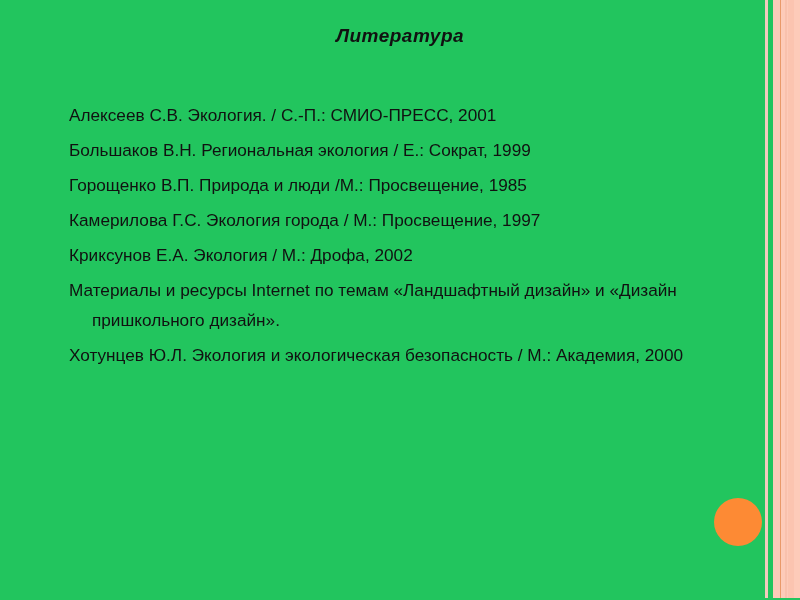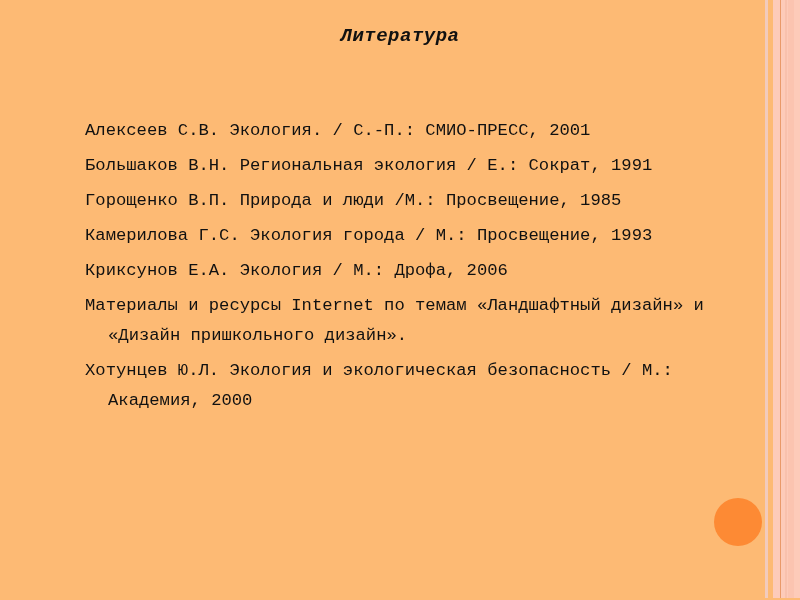--- a/index.html
+++ b/index.html
@@ -7,41 +7,41 @@
       padding: 0;
       width: 800px;
       height: 600px;
       overflow: hidden;
       background: #ffffff;
     }
     .slide {
       position: relative;
       width: 800px;
       height: 600px;
-      background: #fdba74;
-      font-family: Liberation Mono, monospace;
+      background: #22c55e;
+      font-family: Liberation Sans, sans-serif;
       color: #111111;
     }
     .title {
       position: absolute;
       left: 0;
       width: 800px;
       top: 25px;
       text-align: center;
       font-size: 19px;
       font-weight: bold;
       font-style: italic;
       letter-spacing: 0.5px;
     }
     .refs {
       position: absolute;
       left: 69px;
       top: 100px;
       width: 650px;
-      margin: 16px;
+      margin: 0;
       padding: 0;
       list-style: none;
       font-size: 17.2px;
       line-height: 30px;
     }
     .refs li {
       padding-left: 23px;
       text-indent: -23px;
       margin-bottom: 5px;
     }
@@ -66,24 +66,24 @@
     }
   </style>
 </head>
 <body>
 
 <div class="slide">
   <div class="title">Литература</div>
 
   <ul class="refs">
     <li>Алексеев С.В. Экология. / С.-П.: СМИО-ПРЕСС, 2001</li>
-    <li>Большаков В.Н. Региональная экология / Е.: Сократ, 1991</li>
+    <li>Большаков В.Н. Региональная экология / Е.: Сократ, 1999</li>
     <li>Горощенко В.П. Природа и люди /М.: Просвещение, 1985</li>
-    <li>Камерилова Г.С. Экология города / М.: Просвещение, 1993</li>
-    <li>Криксунов Е.А. Экология / М.: Дрофа, 2006</li>
+    <li>Камерилова Г.С. Экология города / М.: Просвещение, 1997</li>
+    <li>Криксунов Е.А. Экология / М.: Дрофа, 2002</li>
     <li>Материалы и ресурсы Internet по темам «Ландшафтный дизайн» и «Дизайн пришкольного дизайн».</li>
     <li>Хотунцев Ю.Л. Экология  и экологическая безопасность / М.: Академия, 2000</li>
   </ul>
 
   <div class="stripe stripe-thin"></div>
   <div class="stripe stripe-band"></div>
   <div class="stripe stripe-band3"></div>
   <div class="stripe stripe-band2"></div>
   <div class="stripe stripe-line"></div>
   <div class="circle"></div>

